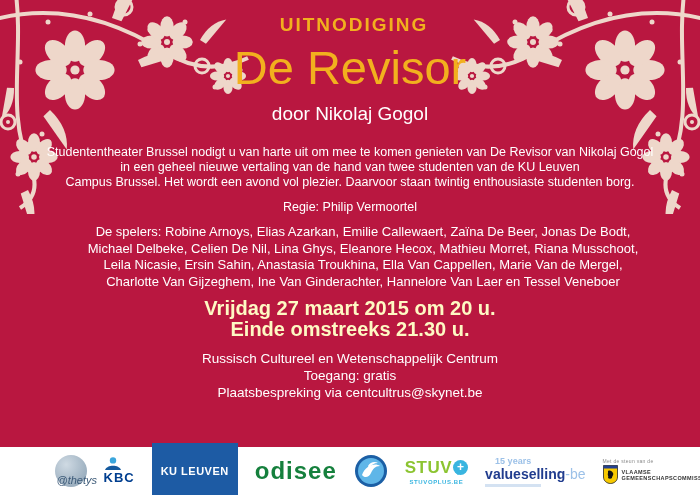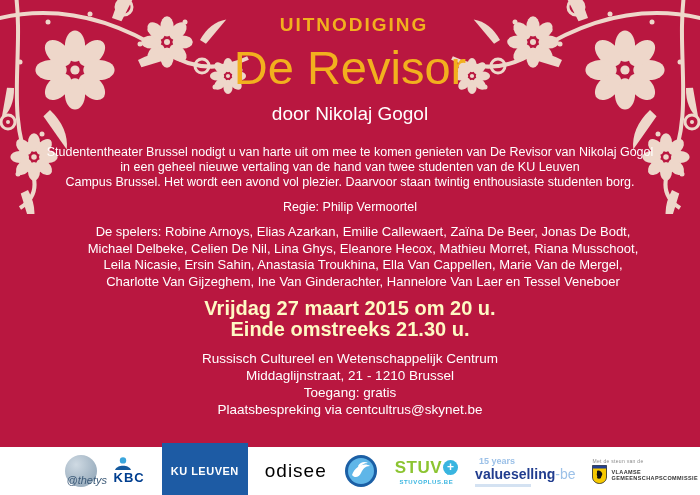--- a/index.html
+++ b/index.html
@@ -34,33 +34,33 @@
         background:radial-gradient(circle at 35% 30%, #cfdae3, #9db0c0 70%); }
   .tethys-text { position:absolute; left:2px; bottom:1px; font-family:Liberation Sans, sans-serif;
         font-style:italic; font-size:11px; color:#3c5a78; white-space:nowrap; }
 
   .kbc { display:flex; flex-direction:column; align-items:flex-start; }
   .kbc-word { font-size:13px; font-weight:bold; color:#003e8f; letter-spacing:1px; }
 
   .kul-box { background:#1d5ba4; color:#fff; font-size:11px; font-weight:bold; letter-spacing:.5px;
         padding:22px 9px; }
 
-  .odisee-word { font-size:19px; font-weight:400; color:#000000; letter-spacing:1px; }
+  .odisee-word { font-size:24px; font-weight:700; color:#15803d; letter-spacing:1px; }
 
   .stuvo { display:flex; flex-direction:column; align-items:center; }
   .stuvo-row { display:flex; align-items:center; gap:1px; }
   .stuvo-word { font-size:17px; font-weight:bold; color:#8cc431; letter-spacing:.5px; }
   .stuvo-bubble { position:relative; width:15px; height:15px; border-radius:50%; background:#39b5e0;
         color:#fff; font-size:12px; font-weight:bold; line-height:15px; text-align:center; }
   .stuvo-bubble::after { content:""; position:absolute; left:2px; bottom:-3px; border:3px solid transparent;
         border-top-color:#39b5e0; }
   .stuvo-sub { font-size:6px; font-weight:bold; color:#39b5e0; letter-spacing:.6px; margin-top:1px; }
 
   .vsell { display:flex; flex-direction:column; align-items:flex-start; }
-  .vsell-years { font-size:9px; font-weight:bold; color:#9cc1e8; margin-left:4px; }
+  .vsell-years { font-size:9px; font-weight:bold; color:#9cc1e8; margin-left:10px; }
   .vsell-brand { font-size:14px; font-weight:bold; color:#203c8e; }
   .vsell-brand .be { color:#9cc1e8; font-weight:normal; }
   .vsell-tag { width:56px; height:3px; background:#d4e2f2; margin-top:2px; }
 
   .vgc { display:flex; flex-direction:column; align-items:flex-start; }
   .vgc-caption { font-size:5px; color:#8a8a8a; letter-spacing:.3px; margin-bottom:1px; }
   .vgc-row { display:flex; align-items:center; gap:4px; }
   .vgc-lines { font-size:5.5px; line-height:6px; color:#333; font-weight:bold; letter-spacing:.4px; }
 </style>
 </head>
@@ -146,21 +146,20 @@
       <div>Charlotte Van Gijzeghem, Ine Van Ginderachter, Hannelore Van Laer en Tessel Veneboer</div>
     </div>
 
     <div class="sched">
       <div>Vrijdag 27 maart 2015 om 20 u.</div>
       <div>Einde omstreeks 21.30 u.</div>
     </div>
 
     <div class="venue">
       <div>Russisch Cultureel en Wetenschappelijk Centrum</div>
-      <div>Middaglijnstraat, 21 - 1210 Brussel</div>
       <div>Toegang: gratis</div>
       <div>Plaatsbespreking via centcultrus@skynet.be</div>
     </div>
   </div>
 
   <div class="footer">
 
     <div class="logo">
       <div class="tethys-circle">
         <span class="tethys-text">@thetys</span>

